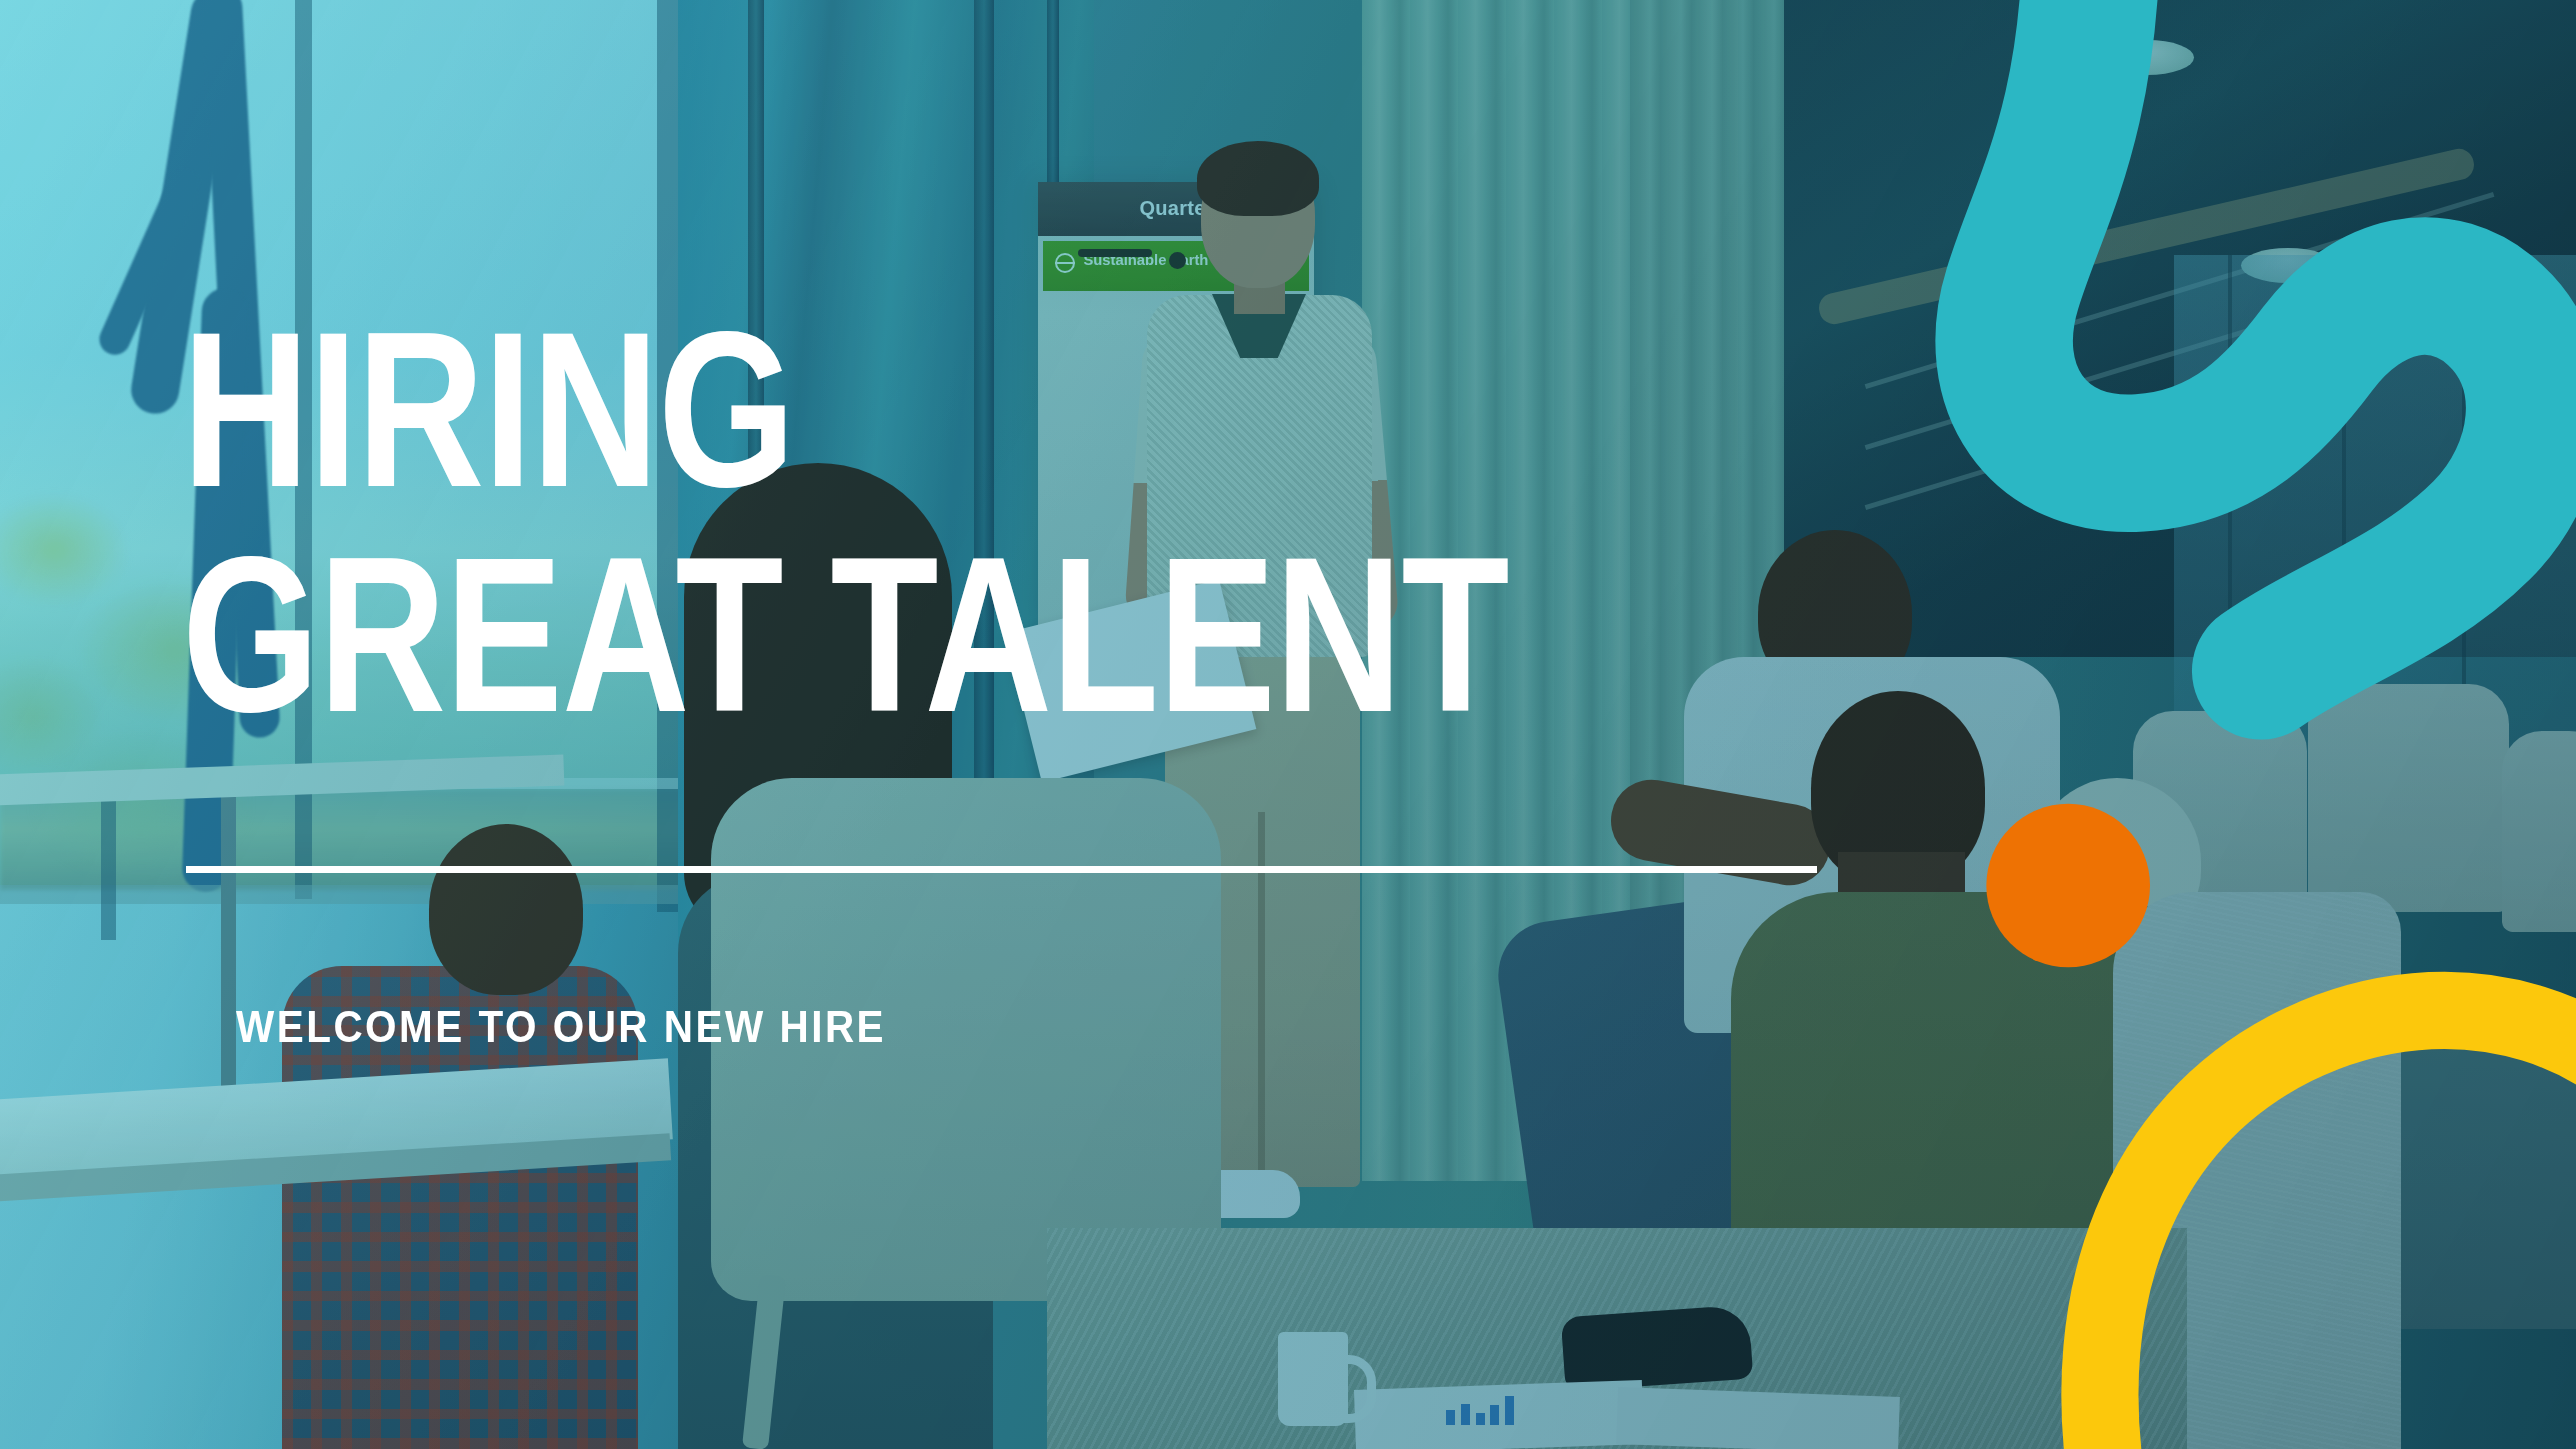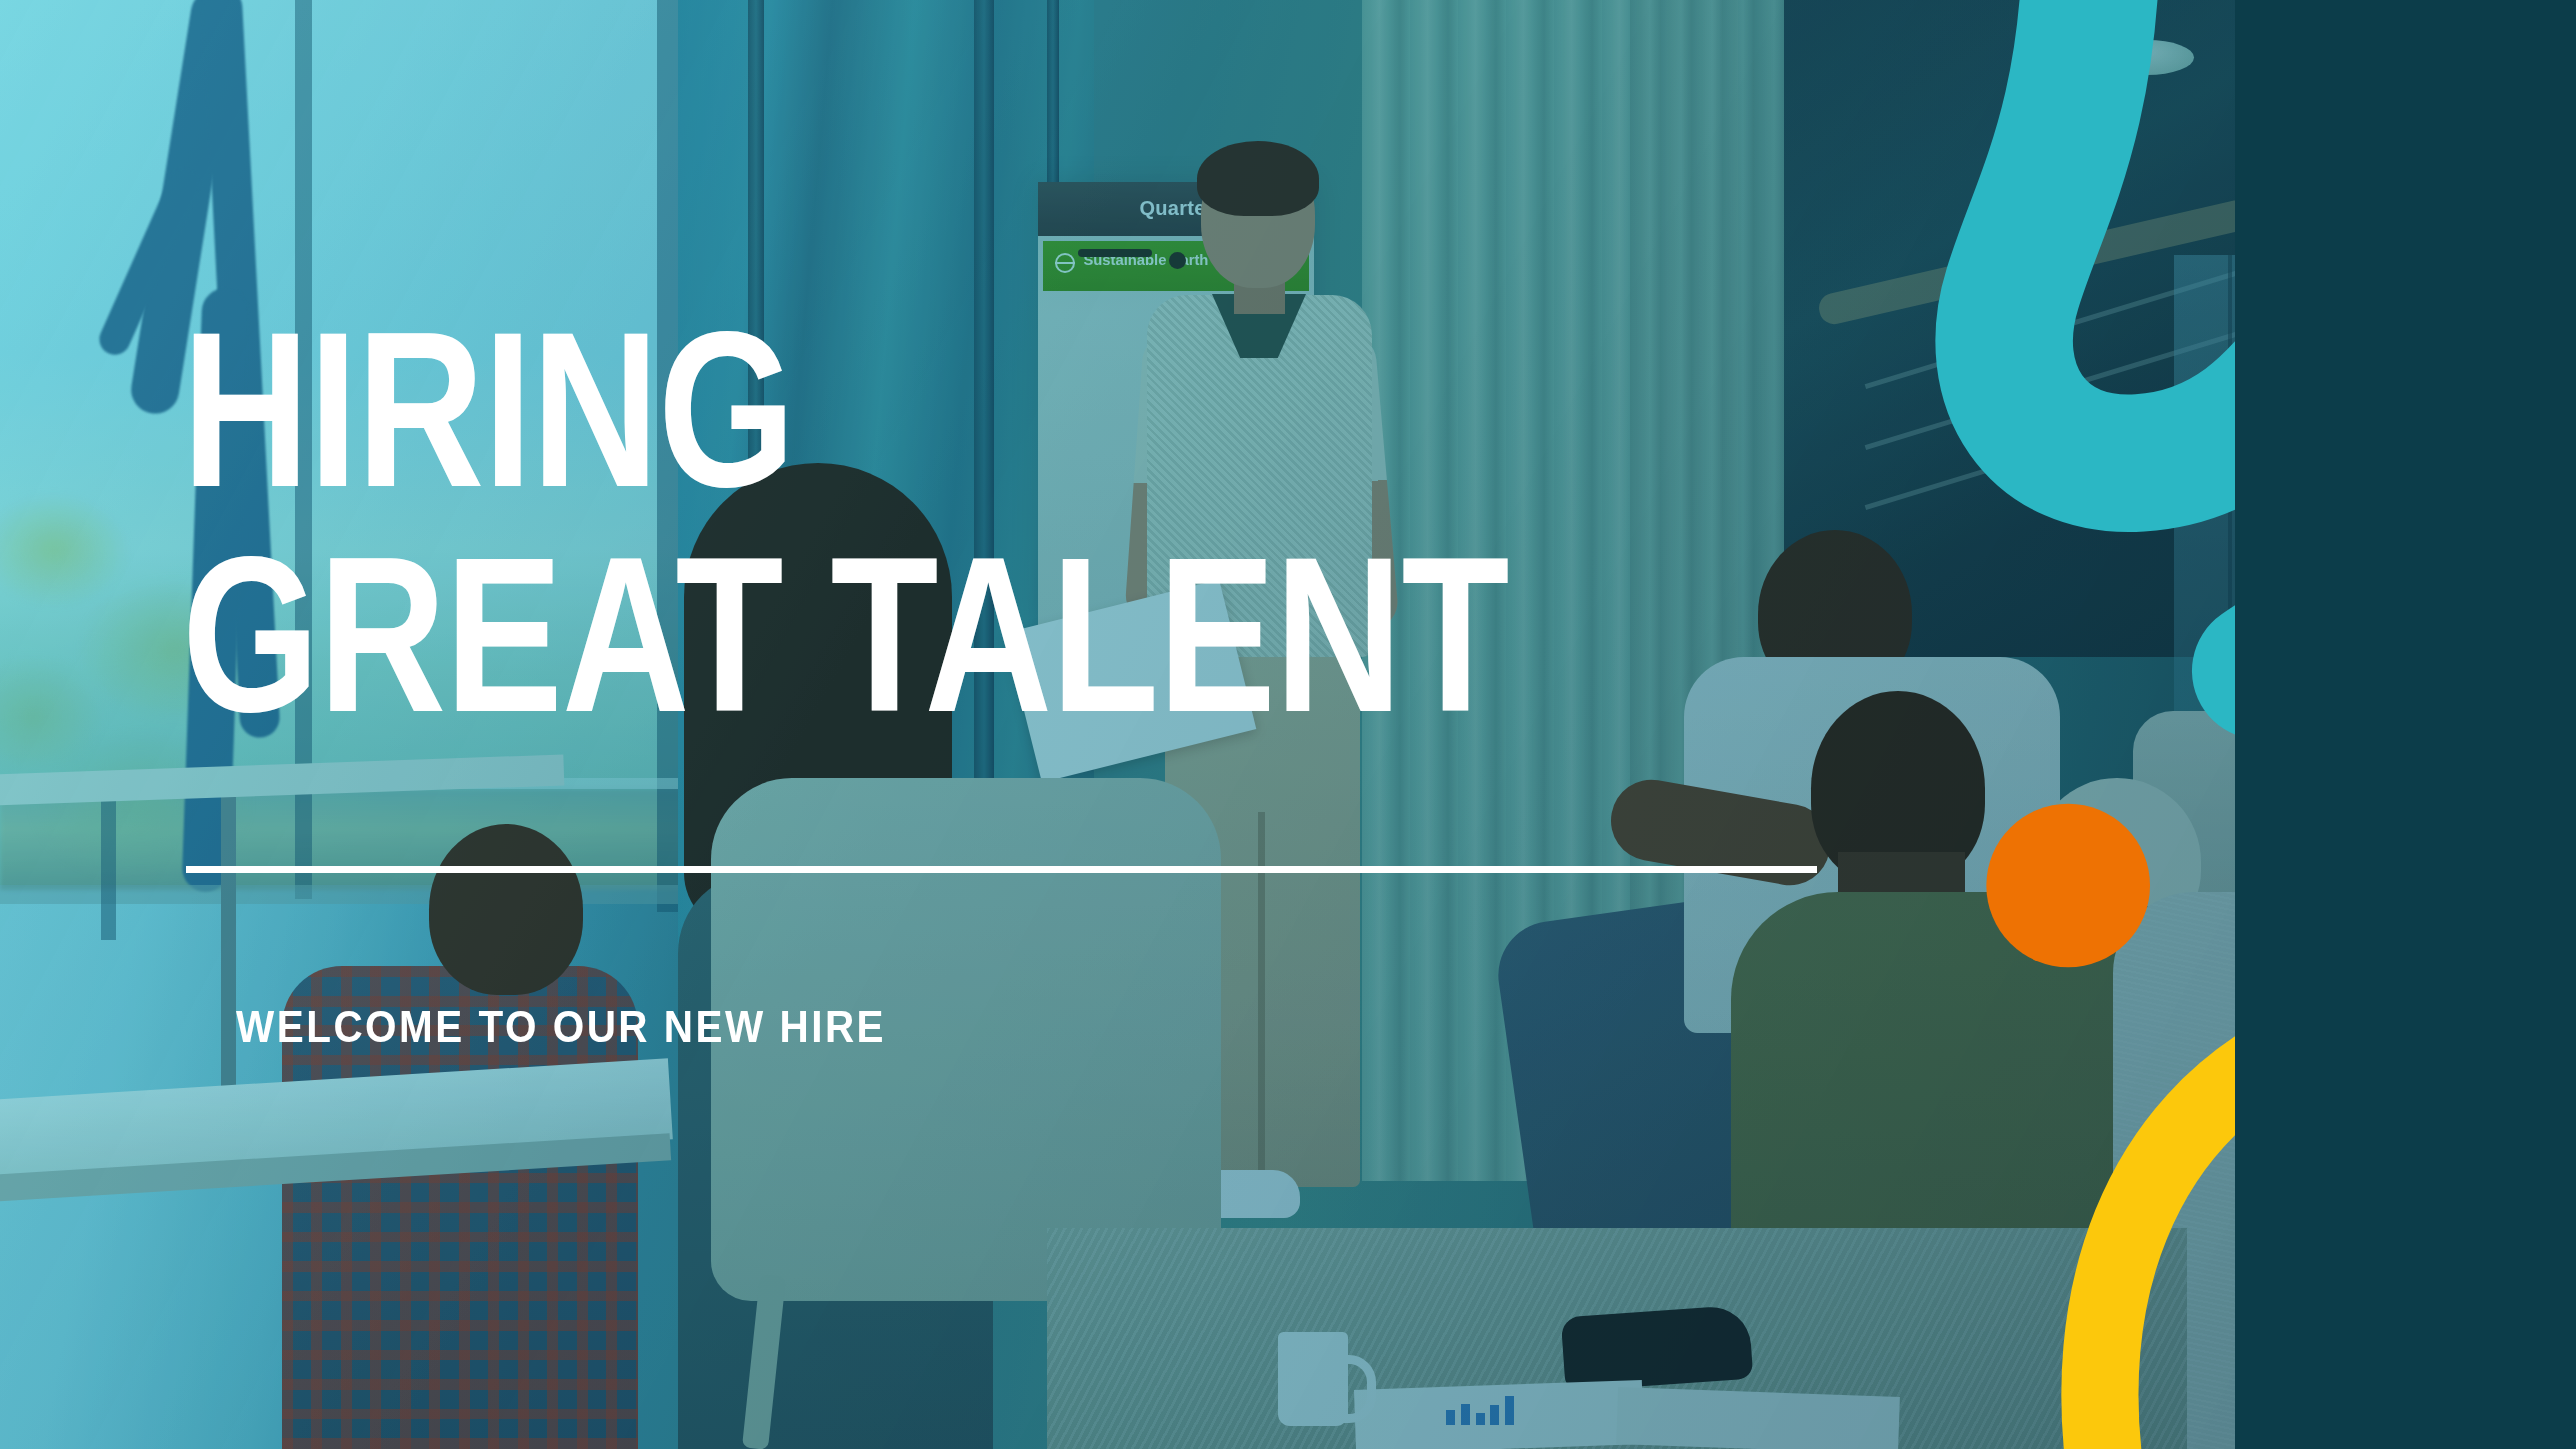--- a/index.html
+++ b/index.html
@@ -1,20 +1,20 @@
 <!DOCTYPE html>
 <html style="font-size:10.7px"><head>
 <meta charset="utf-8">
 <style>
   * { margin:0; padding:0; box-sizing:border-box; }
   html,body { background:#0c3d4a; }
 
   .stage {
     position:relative;
-    width:2235px; height:1449px;
+    width:2576px; height:1449px;
     overflow:hidden;
     font-family:"Liberation Sans", sans-serif;
     background:#6d28d9;
     padding-left:32px;
   }
 
   
   .photo { position:absolute; inset:0; overflow:hidden; }
 
   

